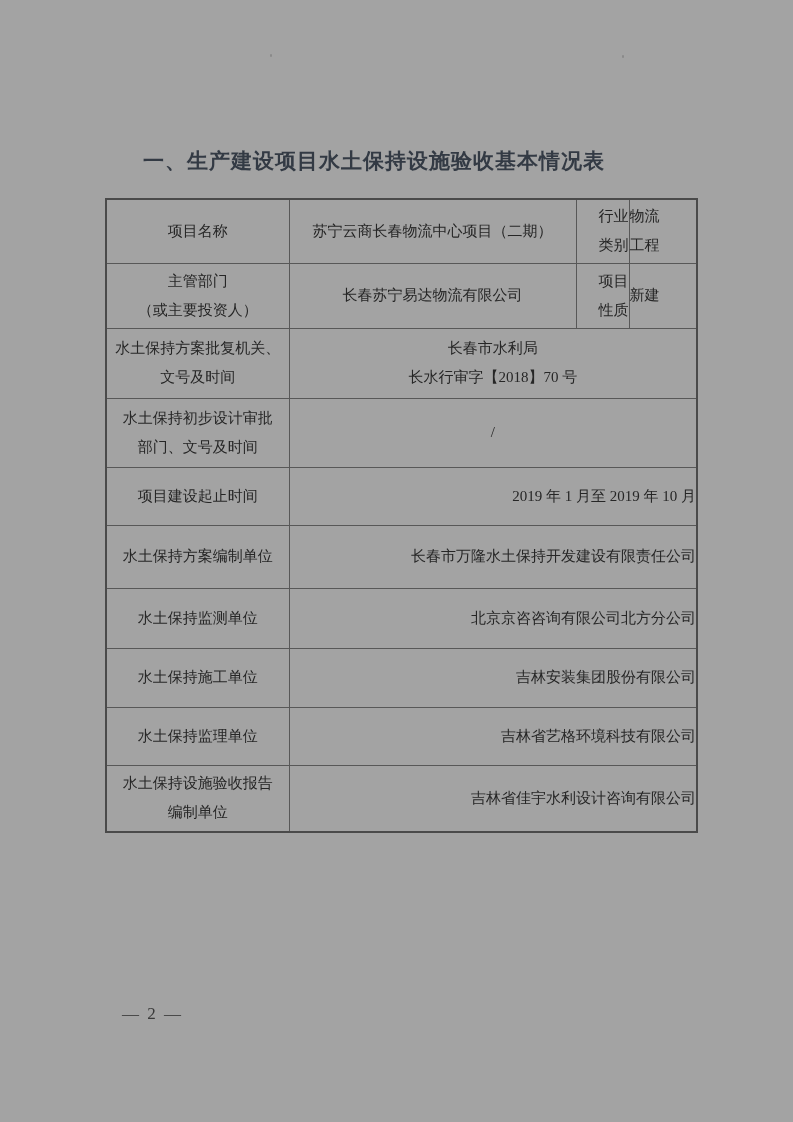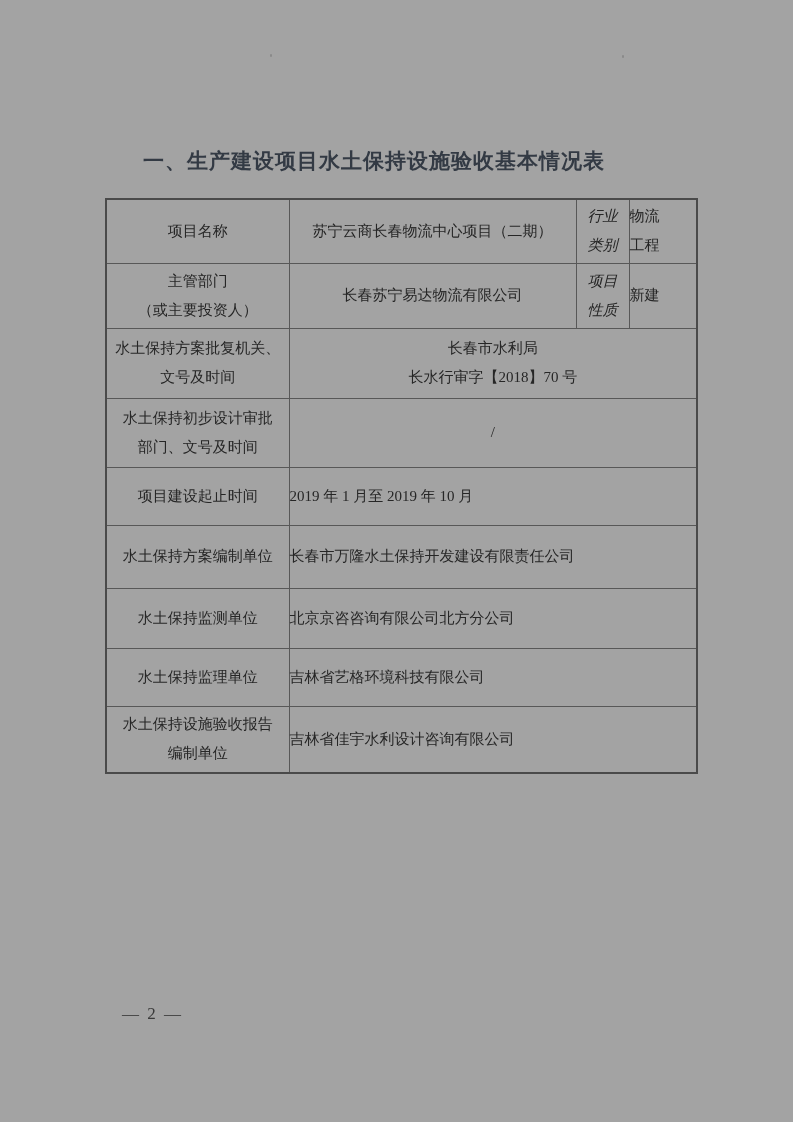--- a/index.html
+++ b/index.html
@@ -35,22 +35,22 @@
   }
   table.doc-table td {
     border: 1px solid #585858;
     vertical-align: middle;
     font-size: 15px;
     padding: 0;
   }
   td .ln { line-height: 29px; }
   td.c-lbl { text-align: center; }
   td.c-val-center { text-align: center; }
-  td.c-val-left { text-align: left; padding-left: 20px; }
-  td.c-attr-lbl { text-align: center; font-style: italic; }
+  td.c-val-left { text-align: right; padding-left: 20px; }
+  td.c-attr-lbl { text-align: right; }
   td.c-attr-val { text-align: left; margin-left: 28px; }
   .page-number {
     position: absolute;
     left: 122px;
     top: 1004px;
     font-size: 17px;
     letter-spacing: 2px;
     color: #3a3a3a;
     white-space: nowrap;
   }
@@ -160,20 +160,28 @@
 
     <tr style="height:60px">
       <td class="c-lbl">
         <div class="ln">水土保持监测单位</div>
       </td>
       <td class="c-val-left" colspan="3">
         <div class="ln">北京京咨咨询有限公司北方分公司</div>
       </td>
     </tr>
 
+    <tr style="height:59px">
+      <td class="c-lbl">
+        <div class="ln">水土保持施工单位</div>
+      </td>
+      <td class="c-val-left" colspan="3">
+        <div class="ln">吉林安装集团股份有限公司</div>
+      </td>
+    </tr>
 
     <tr style="height:58px">
       <td class="c-lbl">
         <div class="ln">水土保持监理单位</div>
       </td>
       <td class="c-val-left" colspan="3">
         <div class="ln">吉林省艺格环境科技有限公司</div>
       </td>
     </tr>
 

